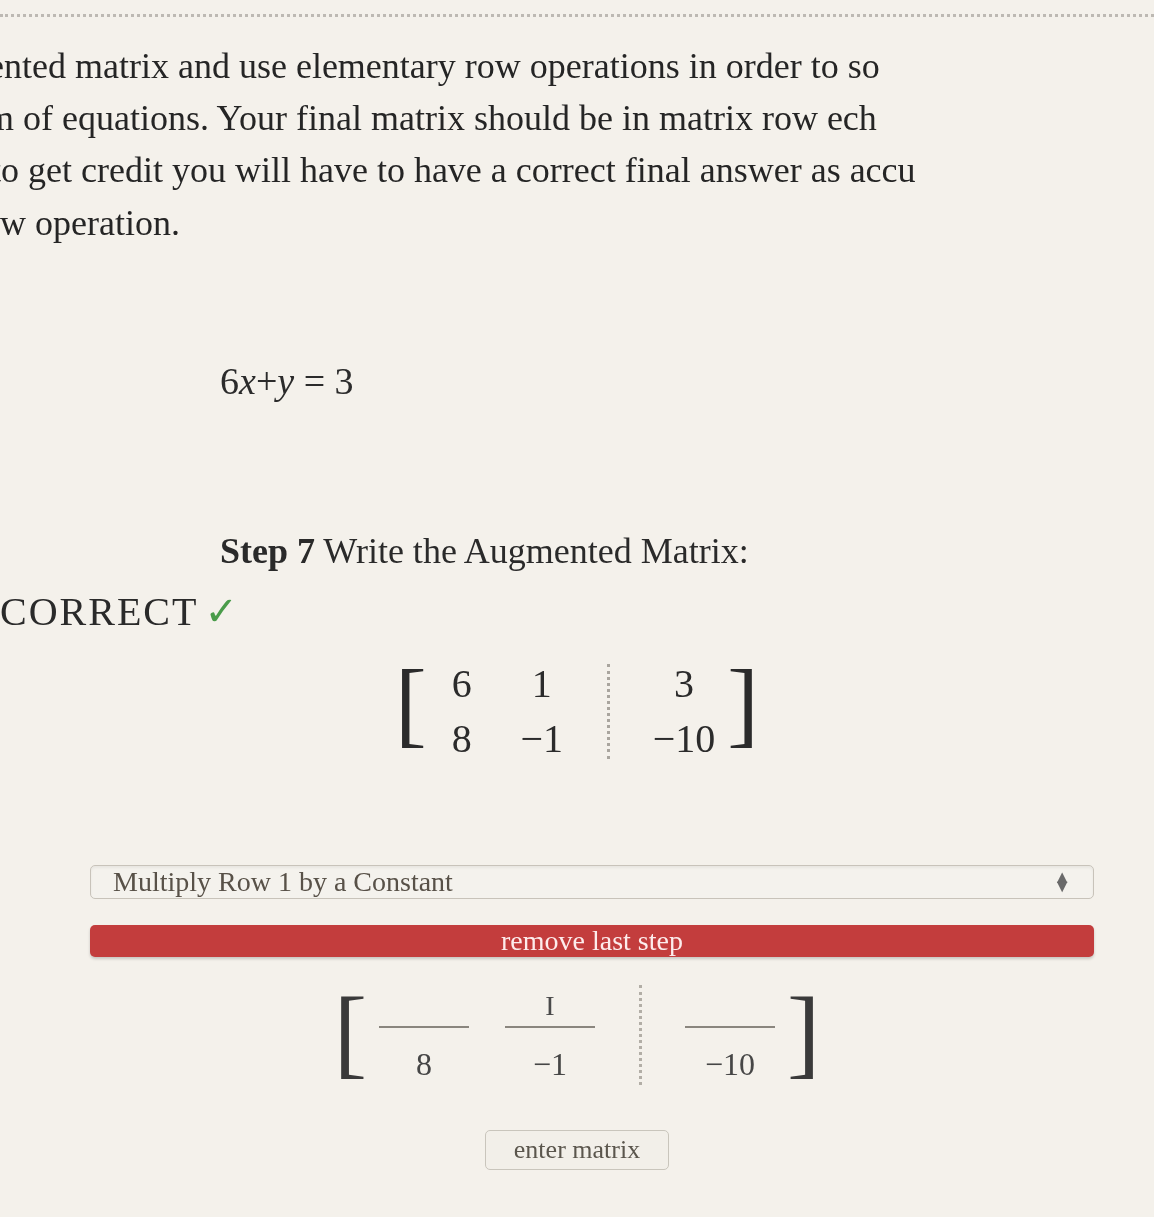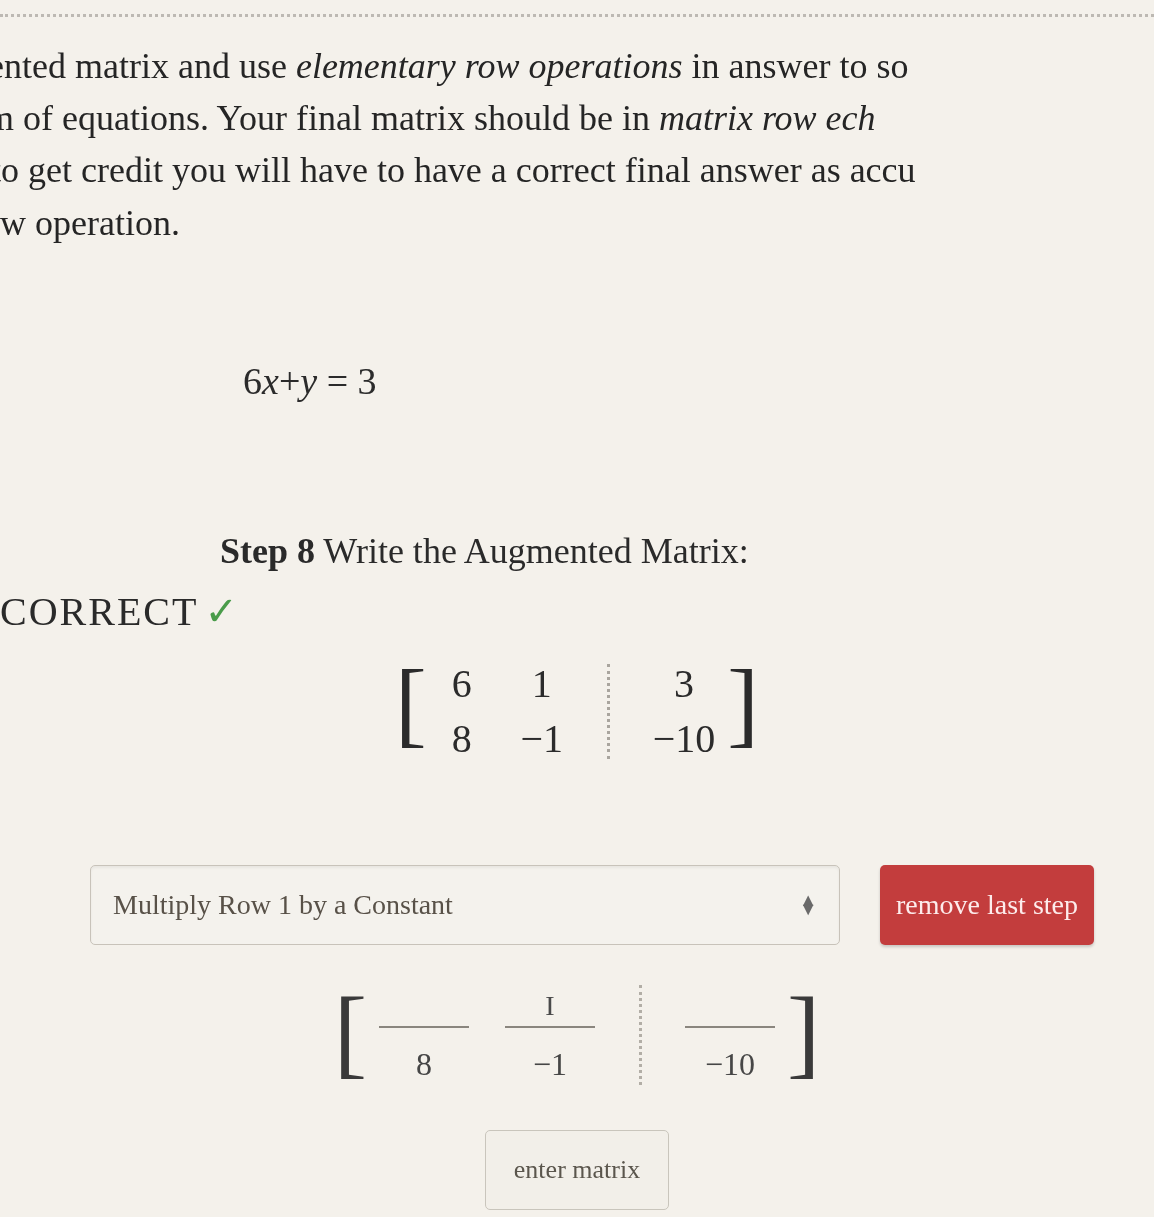--- a/index.html
+++ b/index.html
@@ -18,28 +18,27 @@
     height:14px;
     border-bottom:3px dotted #bdb9b3;
   }
   .prompt{
     position:absolute;
     top:40px;left:-30px;right:0;
     font-size:36px;
     line-height:1.45;
     color:#252525;
   }
-  .prompt .ital{font-style:italic}
+  .prompt .ital{}
   .equations{
     position:absolute;
     top:350px;left:220px;
     font-size:38px;
     font-family:"Times New Roman",serif;
     line-height:1.65;
-    margin-left:23px;
   }
   .equations .mi{font-style:italic}
   .step-heading{
     position:absolute;
     top:530px;left:220px;
     font-size:36px;
     color:#2a2a2a;
   }
   .step-heading .bold{font-weight:bold}
   .correct{
@@ -59,22 +58,23 @@
   }
   .bracket-l,.bracket-r{font-size:95px;line-height:95px;position:relative;top:-4px;font-weight:200}
   .bracket-l{margin-right:12px}
   .bracket-r{margin-left:12px}
   .mgrid{display:grid;grid-template-columns:auto auto 20px auto;column-gap:34px;row-gap:8px;align-items:center}
   .mgrid .vsep{grid-row:1/span 2;grid-column:3;width:0;height:95px;border-left:3px dotted #a9a59e;justify-self:center}
   .mgrid .c{text-align:center;min-width:46px}
   .controls-row{
     position:absolute;
     top:865px;left:90px;right:60px;
-    display:flex;gap:40px;align-items:stretch;
+    display:flex;gap:26px;align-items:stretch;
     height:80px;
+    flex-direction:column;
   }
   .select{
     flex:1;
     background:#f4f2ed;
     border:1px solid #c8c3ba;
     border-radius:5px;
     box-shadow:inset 0 2px 3px rgba(0,0,0,.05);
     display:flex;align-items:center;justify-content:space-between;
     padding:0 22px;
     font-size:28px;
@@ -114,47 +114,47 @@
   .cellbox .cursor{font-family:serif;font-size:28px;color:#4a4a4a}
   .enter-btn{
     position:absolute;
     top:1130px;left:0;right:0;
     display:flex;justify-content:center;
   }
   .enter-btn button{
     background:#f2efe9;
     border:1px solid #c9c5bc;
     border-radius:5px;
-    padding:24px 28px;
+    padding:4px 28px;
     font-size:26px;
     color:#5b564d;
     font-family:inherit;
     cursor:pointer;
   }
 </style>
 </head>
 <body>
 
 <div class="dotted-line"></div>
 
 <div class="prompt">
-  <span>nented matrix and use </span><span class="ital">elementary row operations</span><span> in answer to so</span><br>
+  <span>nented matrix and use </span><span class="ital">elementary row operations</span><span> in order to so</span><br>
   <span>em of equations. Your final matrix should be in </span><span class="ital">matrix row ech</span><br>
   <span>r to get credit you will have to have a correct final answer as accu</span><br>
   <span>row operation.</span>
 </div>
 
 <div class="equations">
   <div>
     <span>6</span><span class="mi">x</span><span>+</span><span class="mi">y</span><span> = 3</span>
   </div>
 </div>
 
 <div class="step-heading">
-  <span class="bold">Step 8</span><span> Write the Augmented Matrix:</span>
+  <span class="bold">Step 7</span><span> Write the Augmented Matrix:</span>
 </div>
 
 <div class="correct">
   <span>CORRECT</span><span class="check">✓</span>
 </div>
 
 <div class="aug-matrix">
   <span class="bracket-l">[</span>
   <div class="mgrid">
     <span class="c">6</span>

